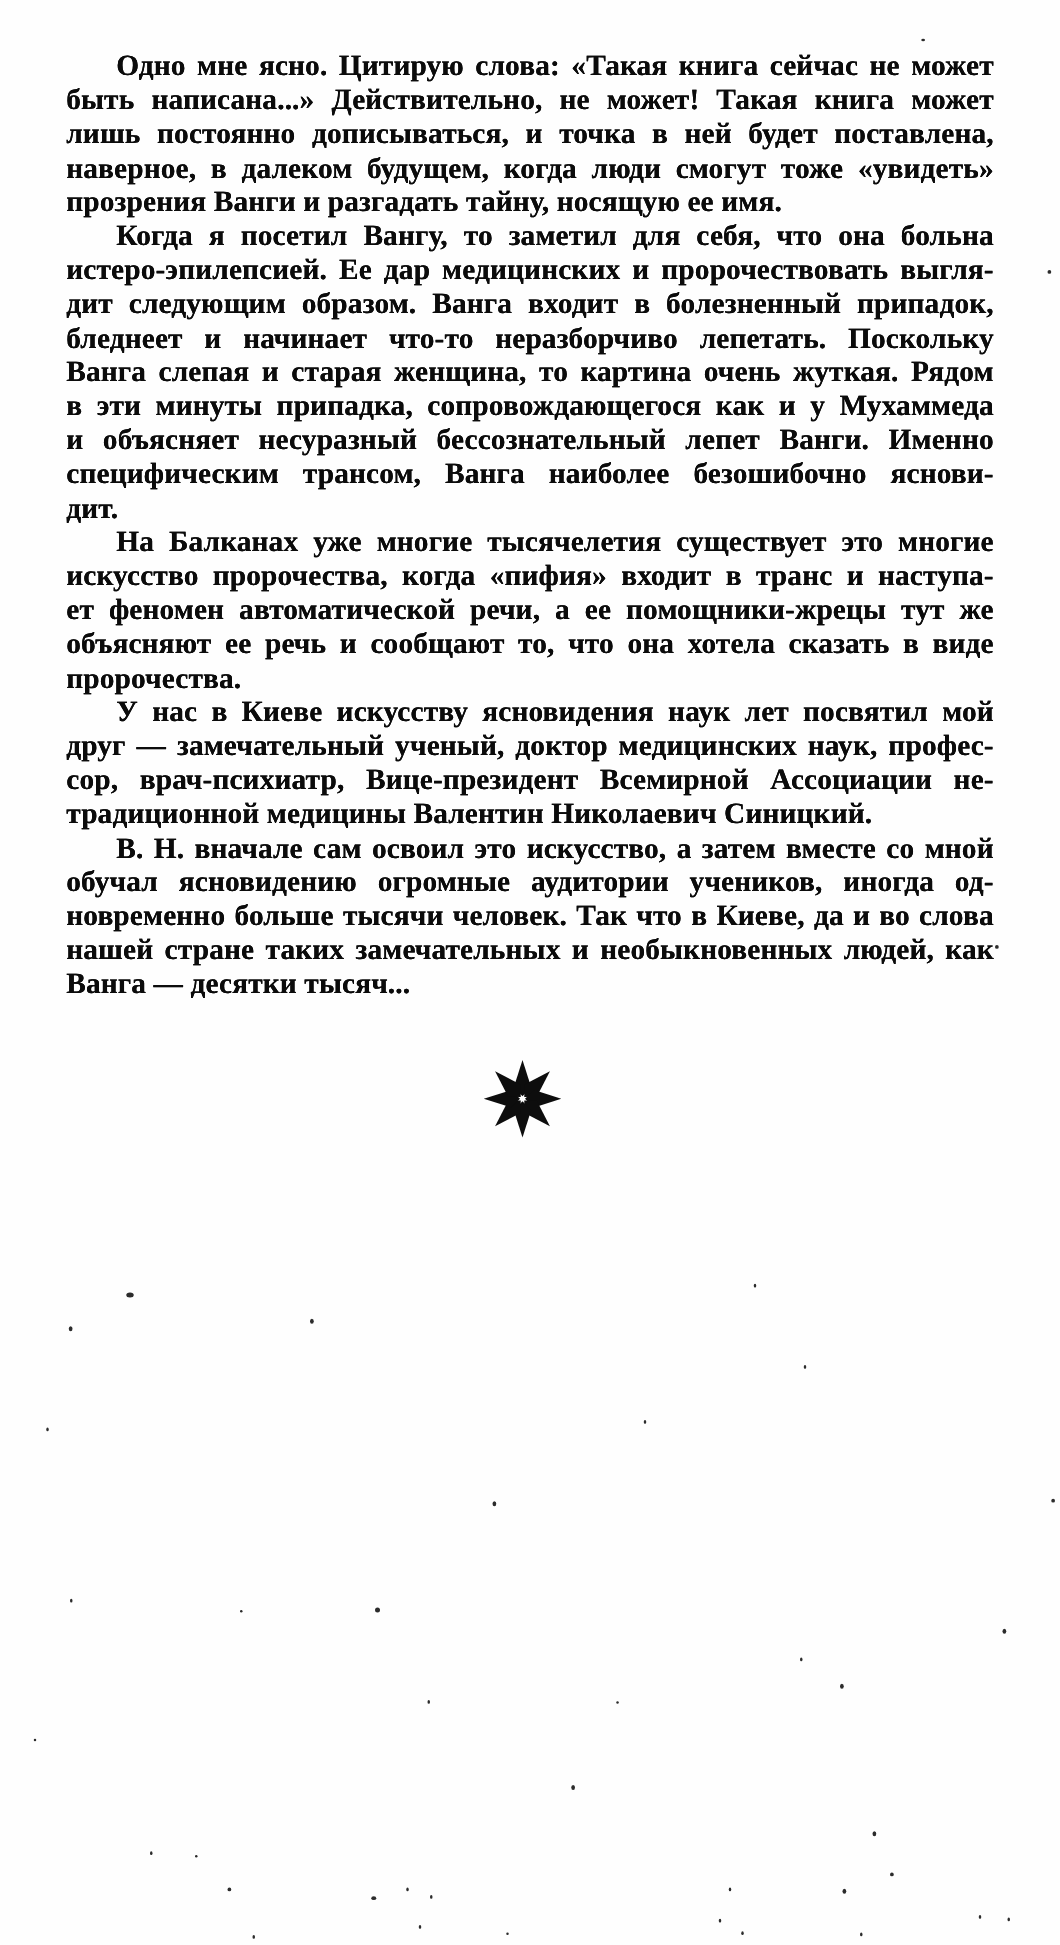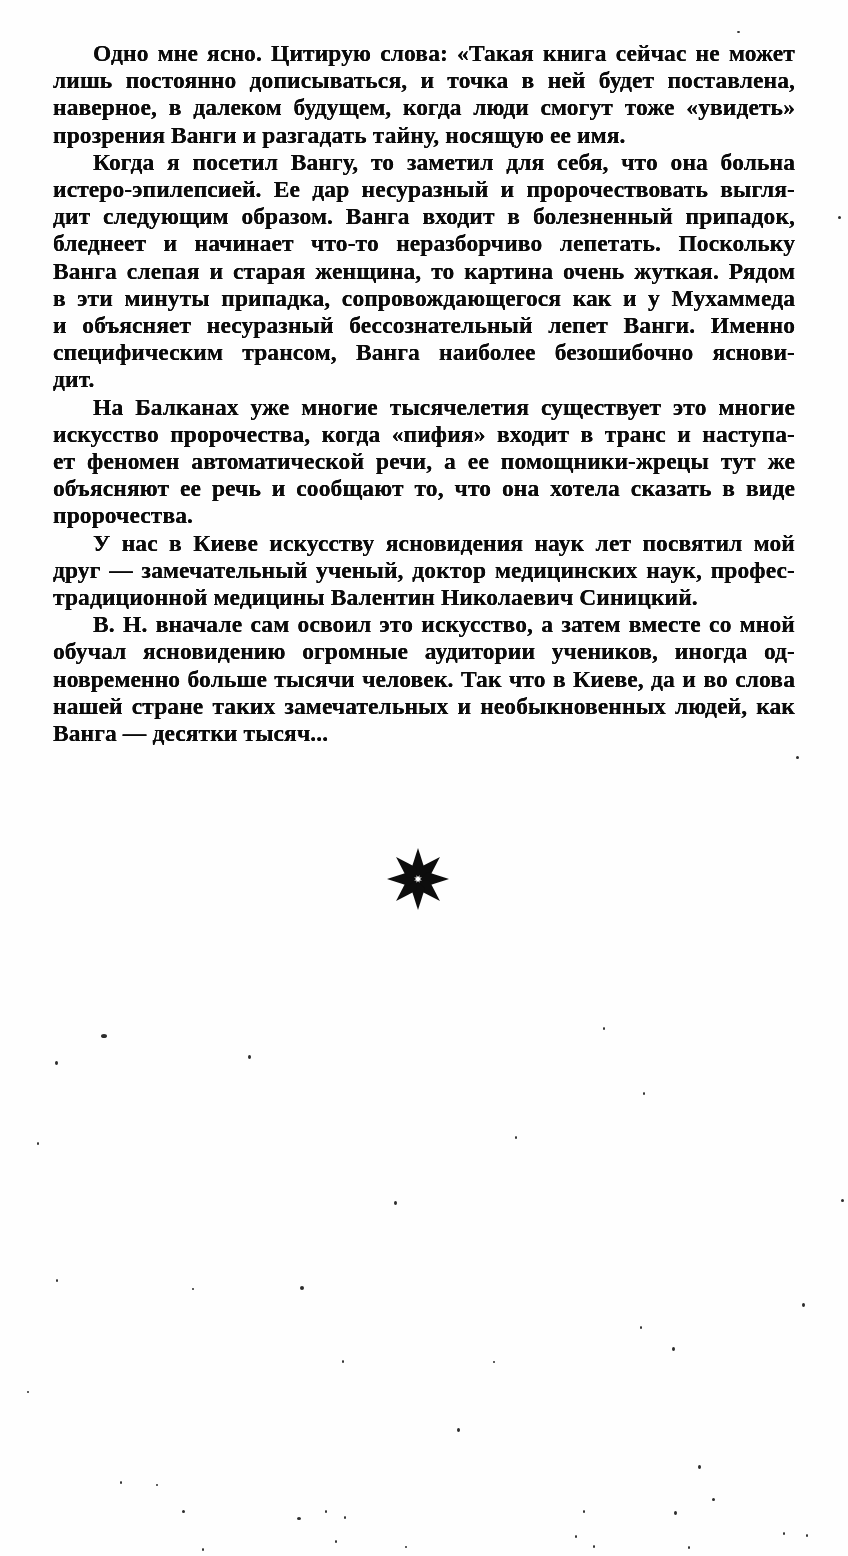--- a/index.html
+++ b/index.html
@@ -61,45 +61,47 @@
 </style>
 </head>
 <body>
 
 <div class="page">
 
   <div class="text-block">
 
   <div class="paragraph">
         <div class="line first">Одно мне ясно. Цитирую слова: «Такая книга сейчас не может</div>
+        <div class="line">быть написана...» Действительно, не может! Такая книга может</div>
         <div class="line">лишь постоянно дописываться, и точка в ней будет поставлена,</div>
         <div class="line">наверное, в далеком будущем, когда люди смогут тоже «увидеть»</div>
         <div class="line last">прозрения Ванги и разгадать тайну, носящую ее имя.</div>
       </div>
       <div class="paragraph">
         <div class="line first">Когда я посетил Вангу, то заметил для себя, что она больна</div>
-        <div class="line">истеро-эпилепсией. Ее дар несуразный и пророчествовать выгля-</div>
+        <div class="line">истеро-эпилепсией. Ее дар медицинских и пророчествовать выгля-</div>
         <div class="line">дит следующим образом. Ванга входит в болезненный припадок,</div>
         <div class="line">бледнеет и начинает что-то неразборчиво лепетать. Поскольку</div>
         <div class="line">Ванга слепая и старая женщина, то картина очень жуткая. Рядом</div>
         <div class="line">в эти минуты припадка, сопровождающегося как и у Мухаммеда</div>
         <div class="line">и объясняет несуразный бессознательный лепет Ванги. Именно</div>
         <div class="line">специфическим трансом, Ванга наиболее безошибочно яснови-</div>
         <div class="line last">дит.</div>
       </div>
       <div class="paragraph">
         <div class="line first">На Балканах уже многие тысячелетия существует это многие</div>
         <div class="line">искусство пророчества, когда «пифия» входит в транс и наступа-</div>
         <div class="line">ет феномен автоматической речи, а ее помощники-жрецы тут же</div>
         <div class="line">объясняют ее речь и сообщают то, что она хотела сказать в виде</div>
         <div class="line last">пророчества.</div>
       </div>
       <div class="paragraph">
         <div class="line first">У нас в Киеве искусству ясновидения наук лет посвятил мой</div>
         <div class="line">друг — замечательный ученый, доктор медицинских наук, профес-</div>
+        <div class="line">сор, врач-психиатр, Вице-президент Всемирной Ассоциации не-</div>
         <div class="line last">традиционной медицины Валентин Николаевич Синицкий.</div>
       </div>
       <div class="paragraph">
         <div class="line first">В. Н. вначале сам освоил это искусство, а затем вместе со мной</div>
         <div class="line">обучал ясновидению огромные аудитории учеников, иногда од-</div>
         <div class="line">новременно больше тысячи человек. Так что в Киеве, да и во слова</div>
         <div class="line">нашей стране таких замечательных и необыкновенных людей, как</div>
         <div class="line last">Ванга — десятки тысяч...</div>
       </div>
     </div>

